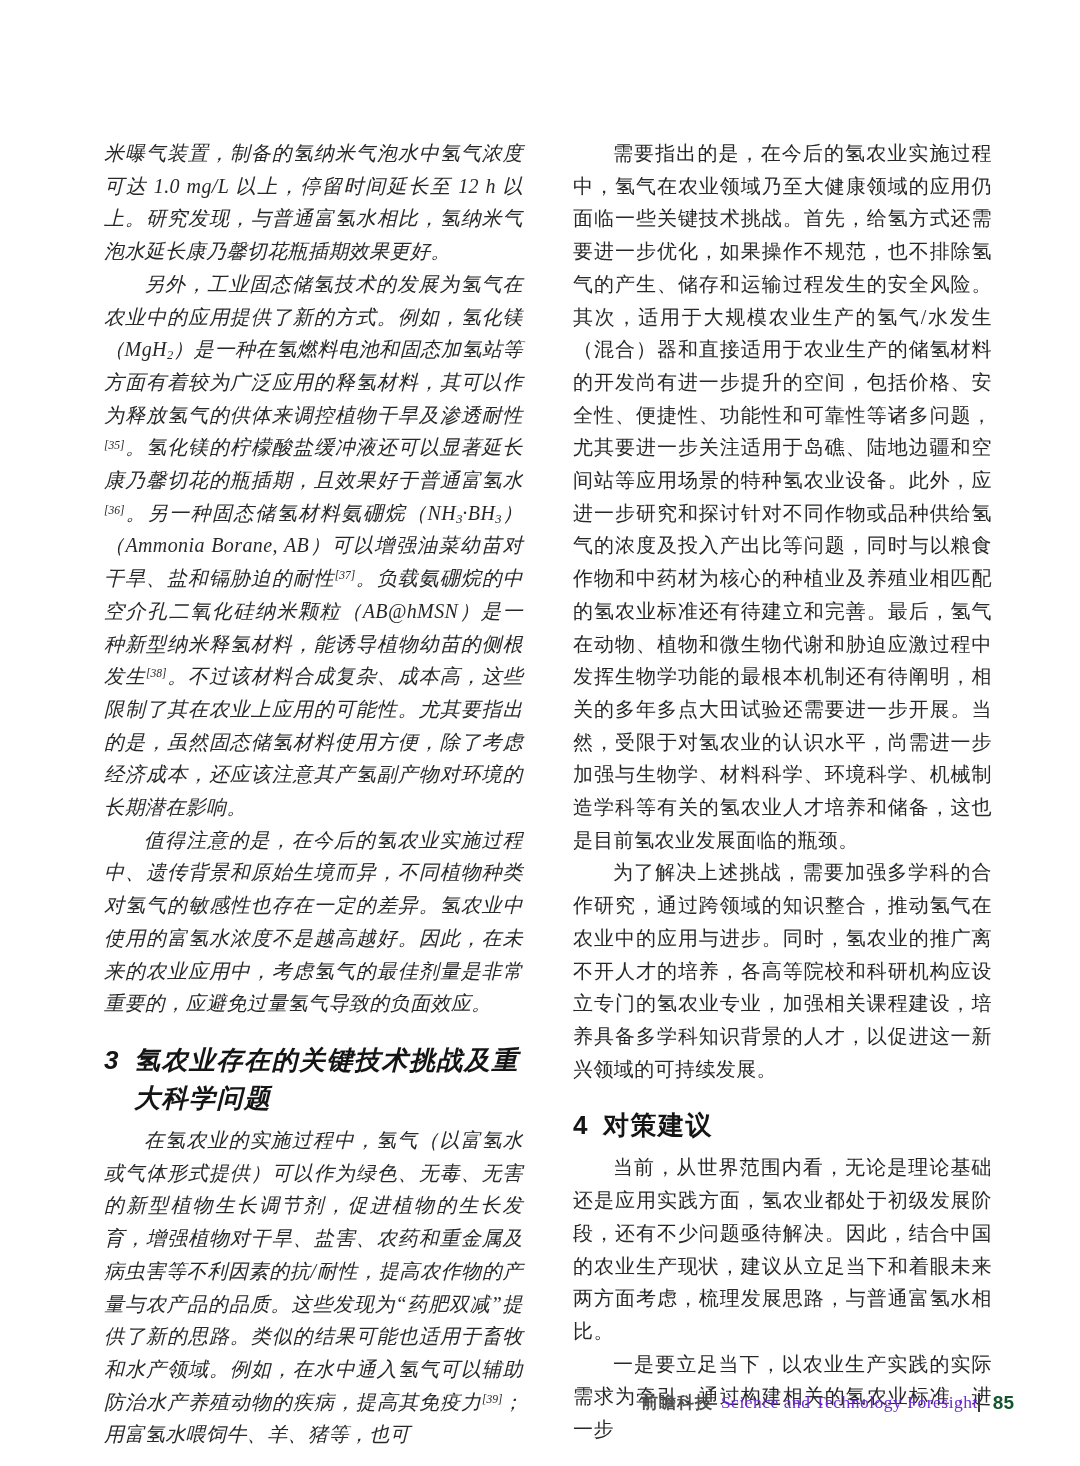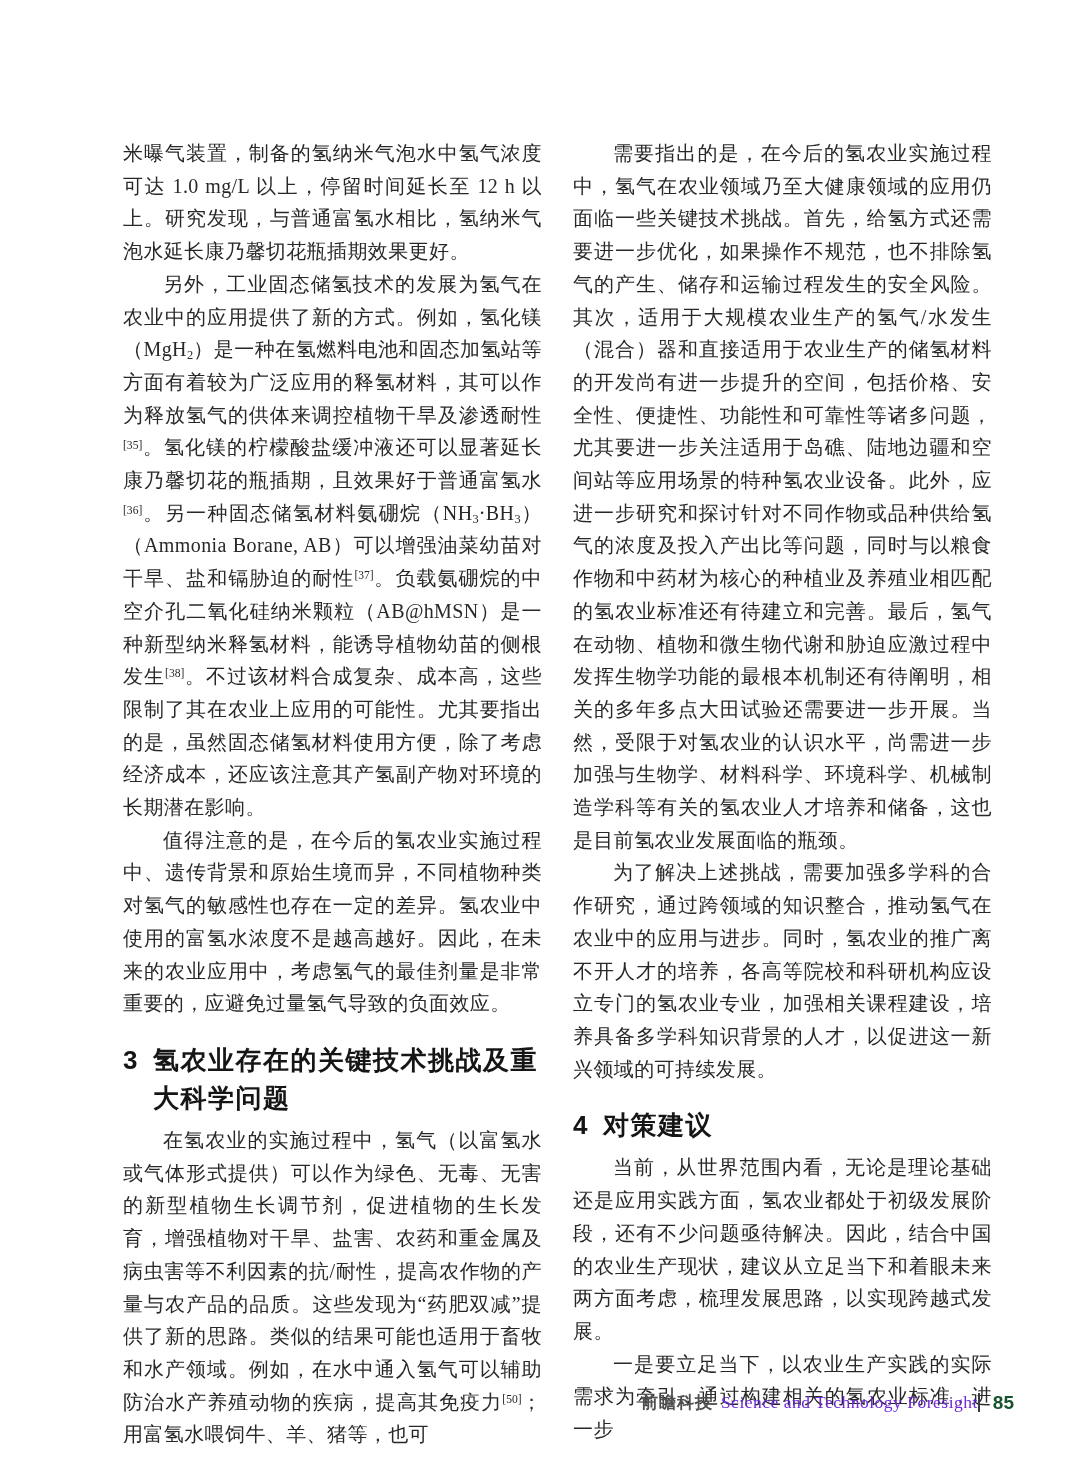--- a/index.html
+++ b/index.html
@@ -15,21 +15,21 @@
   .column {
     position: absolute;
     top: 137px;
     width: 419px;
     font-size: 20px;
     line-height: 32.7px;
     letter-spacing: 0.4px;
     text-align: justify;
     text-justify: inter-ideograph;
   }
-  .col-left  { left: 123px; }
+  .col-left  { left: 104px; font-style: italic; }
   .col-right { left: 573px; }
   p.para { margin: 0; padding: 0; }
   p.para.indent { text-indent: 2em; }
   sup {
     font-size: 0.58em;
     line-height: 0;
     vertical-align: baseline;
     position: relative;
     top: -0.5em;
     letter-spacing: 0;
@@ -96,31 +96,31 @@
 <div class="page">
 
   <div class="column col-left">
     <p class="para">米曝气装置，制备的氢纳米气泡水中氢气浓度可达 1.0 mg/L 以上，停留时间延长至 12 h 以上。研究发现，与普通富氢水相比，氢纳米气泡水延长康乃馨切花瓶插期效果更好。</p>
     <p class="para indent">另外，工业固态储氢技术的发展为氢气在农业中的应用提供了新的方式。例如，氢化镁（MgH<sub>2</sub>）是一种在氢燃料电池和固态加氢站等方面有着较为广泛应用的释氢材料，其可以作为释放氢气的供体来调控植物干旱及渗透耐性<sup>[35]</sup>。氢化镁的柠檬酸盐缓冲液还可以显著延长康乃馨切花的瓶插期，且效果好于普通富氢水<sup>[36]</sup>。另一种固态储氢材料氨硼烷（NH<sub>3</sub>·BH<sub>3</sub>）（Ammonia Borane, AB）可以增强油菜幼苗对干旱、盐和镉胁迫的耐性<sup>[37]</sup>。负载氨硼烷的中空介孔二氧化硅纳米颗粒（AB@hMSN）是一种新型纳米释氢材料，能诱导植物幼苗的侧根发生<sup>[38]</sup>。不过该材料合成复杂、成本高，这些限制了其在农业上应用的可能性。尤其要指出的是，虽然固态储氢材料使用方便，除了考虑经济成本，还应该注意其产氢副产物对环境的长期潜在影响。</p>
     <p class="para indent">值得注意的是，在今后的氢农业实施过程中、遗传背景和原始生境而异，不同植物种类对氢气的敏感性也存在一定的差异。氢农业中使用的富氢水浓度不是越高越好。因此，在未来的农业应用中，考虑氢气的最佳剂量是非常重要的，应避免过量氢气导致的负面效应。</p>
     <h2 class="section-heading">
       <span class="heading-num">3</span>
       <span class="heading-title">氢农业存在的关键技术挑战及重大科学问题</span>
     </h2>
-    <p class="para indent">在氢农业的实施过程中，氢气（以富氢水或气体形式提供）可以作为绿色、无毒、无害的新型植物生长调节剂，促进植物的生长发育，增强植物对干旱、盐害、农药和重金属及病虫害等不利因素的抗/耐性，提高农作物的产量与农产品的品质。这些发现为“药肥双减”提供了新的思路。类似的结果可能也适用于畜牧和水产领域。例如，在水中通入氢气可以辅助防治水产养殖动物的疾病，提高其免疫力<sup>[50]</sup>；用富氢水喂饲牛、羊、猪等，也可</p>
+    <p class="para indent">在氢农业的实施过程中，氢气（以富氢水或气体形式提供）可以作为绿色、无毒、无害的新型植物生长调节剂，促进植物的生长发育，增强植物对干旱、盐害、农药和重金属及病虫害等不利因素的抗/耐性，提高农作物的产量与农产品的品质。这些发现为“药肥双减”提供了新的思路。类似的结果可能也适用于畜牧和水产领域。例如，在水中通入氢气可以辅助防治水产养殖动物的疾病，提高其免疫力<sup>[39]</sup>；用富氢水喂饲牛、羊、猪等，也可</p>
   </div>
 
   <div class="column col-right">
     <p class="para indent">需要指出的是，在今后的氢农业实施过程中，氢气在农业领域乃至大健康领域的应用仍面临一些关键技术挑战。首先，给氢方式还需要进一步优化，如果操作不规范，也不排除氢气的产生、储存和运输过程发生的安全风险。其次，适用于大规模农业生产的氢气/水发生（混合）器和直接适用于农业生产的储氢材料的开发尚有进一步提升的空间，包括价格、安全性、便捷性、功能性和可靠性等诸多问题，尤其要进一步关注适用于岛礁、陆地边疆和空间站等应用场景的特种氢农业设备。此外，应进一步研究和探讨针对不同作物或品种供给氢气的浓度及投入产出比等问题，同时与以粮食作物和中药材为核心的种植业及养殖业相匹配的氢农业标准还有待建立和完善。最后，氢气在动物、植物和微生物代谢和胁迫应激过程中发挥生物学功能的最根本机制还有待阐明，相关的多年多点大田试验还需要进一步开展。当然，受限于对氢农业的认识水平，尚需进一步加强与生物学、材料科学、环境科学、机械制造学科等有关的氢农业人才培养和储备，这也是目前氢农业发展面临的瓶颈。</p>
     <p class="para indent">为了解决上述挑战，需要加强多学科的合作研究，通过跨领域的知识整合，推动氢气在农业中的应用与进步。同时，氢农业的推广离不开人才的培养，各高等院校和科研机构应设立专门的氢农业专业，加强相关课程建设，培养具备多学科知识背景的人才，以促进这一新兴领域的可持续发展。</p>
     <h2 class="section-heading">
       <span class="heading-num">4</span>
       <span class="heading-title">对策建议</span>
     </h2>
-    <p class="para indent">当前，从世界范围内看，无论是理论基础还是应用实践方面，氢农业都处于初级发展阶段，还有不少问题亟待解决。因此，结合中国的农业生产现状，建议从立足当下和着眼未来两方面考虑，梳理发展思路，以实现跨越式发展。</p>
+    <p class="para indent">当前，从世界范围内看，无论是理论基础还是应用实践方面，氢农业都处于初级发展阶段，还有不少问题亟待解决。因此，结合中国的农业生产现状，建议从立足当下和着眼未来两方面考虑，梳理发展思路，与普通富氢水相比。</p>
     <p class="para indent">一是要立足当下，以农业生产实践的实际需求为牵引，通过构建相关的氢农业标准，进一步</p>
   </div>
 
   <div class="footer">
     <span class="footer-cn">前瞻科技</span>
     <span class="footer-en">Science and Technology Foresight</span>
     <span class="footer-bar"></span>
     <span class="footer-num">85</span>
   </div>
 

